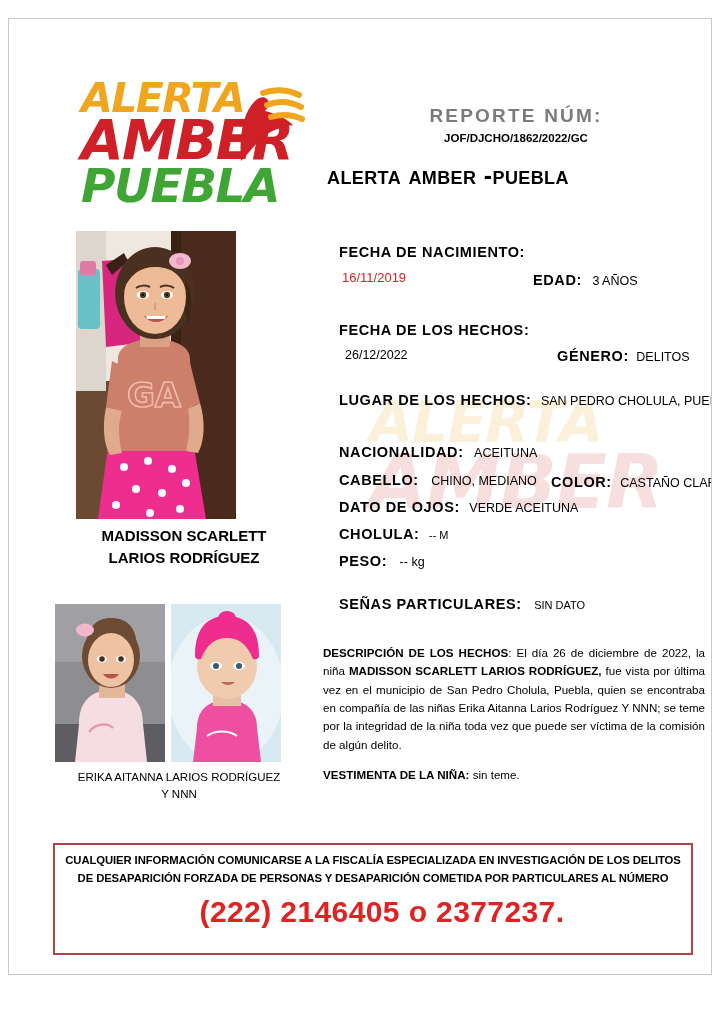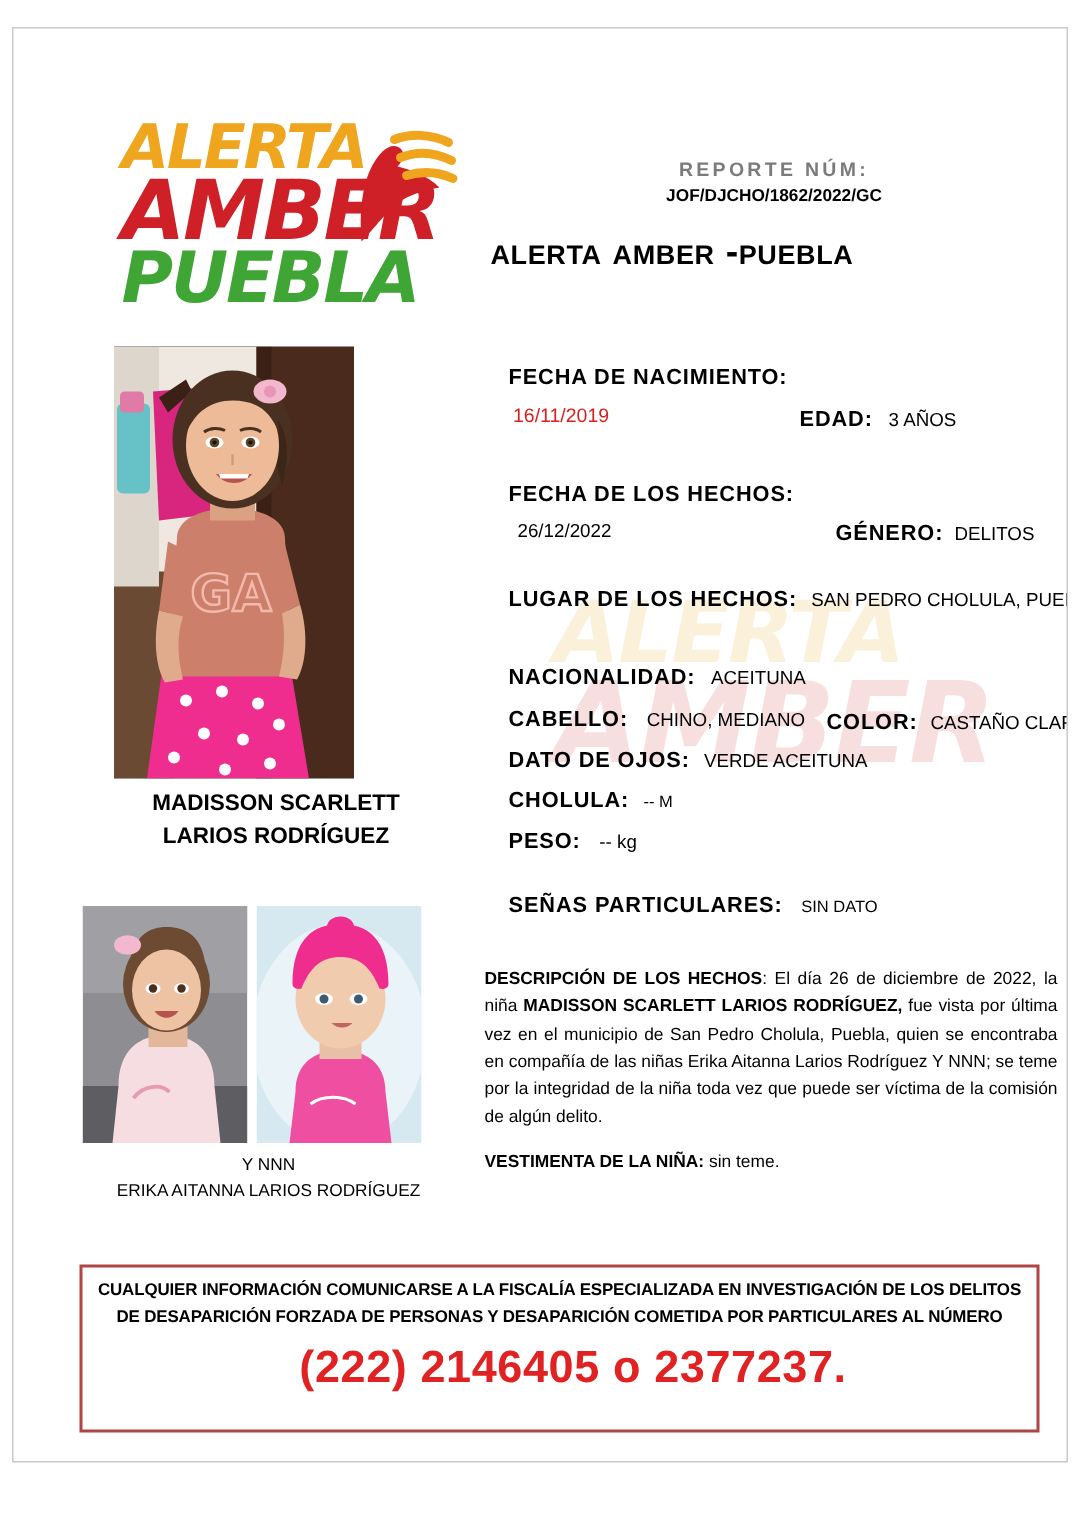--- a/index.html
+++ b/index.html
@@ -133,21 +133,21 @@
   
   #right-col {
     position: absolute;
     left: 318px;
     top: 86px;
     width: 378px;
     z-index: 2;
   }
   .rep-label {
     text-align: center;
-    font-size: 13px;
+    font-size: 19px;
     font-weight: bold;
     letter-spacing: 2.2px;
     color: #7b7b7b;
   }
   .rep-num {
     text-align: center;
     font-size: 11.5px;
     font-weight: bold;
     color: #000;
     margin-top: 5px;
@@ -351,22 +351,22 @@
         <ellipse cx="45" cy="62" rx="6" ry="4" fill="#fff"></ellipse>
         <ellipse cx="68" cy="62" rx="6" ry="4" fill="#fff"></ellipse>
         <circle cx="45" cy="62" r="3" fill="#3d5a6e"></circle>
         <circle cx="68" cy="62" r="3" fill="#3d5a6e"></circle>
         <path d="M50 78 C54 82 60 82 64 78 Z" fill="#c06560"></path>
       </svg>
     </div>
   </div>
 
   <div id="sibling-caption">
+    <div>ERIKA AITANNA LARIOS RODRÍGUEZ</div>
     <div>Y NNN</div>
-    <div>ERIKA AITANNA LARIOS RODRÍGUEZ</div>
   </div>
 
   <div id="right-col">
     <div class="rep-label">REPORTE NÚM:</div>
     <div class="rep-num">JOF/DJCHO/1862/2022/GC</div>
     <div id="alert-title">Alerta Amber  -Puebla</div>
   </div>
 
   <div>
     <div class="field-row" style="left:330px; top:224px;">

